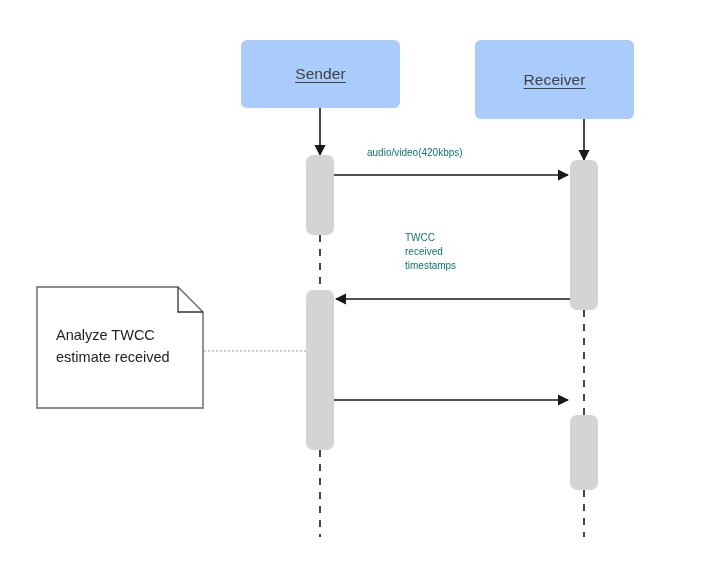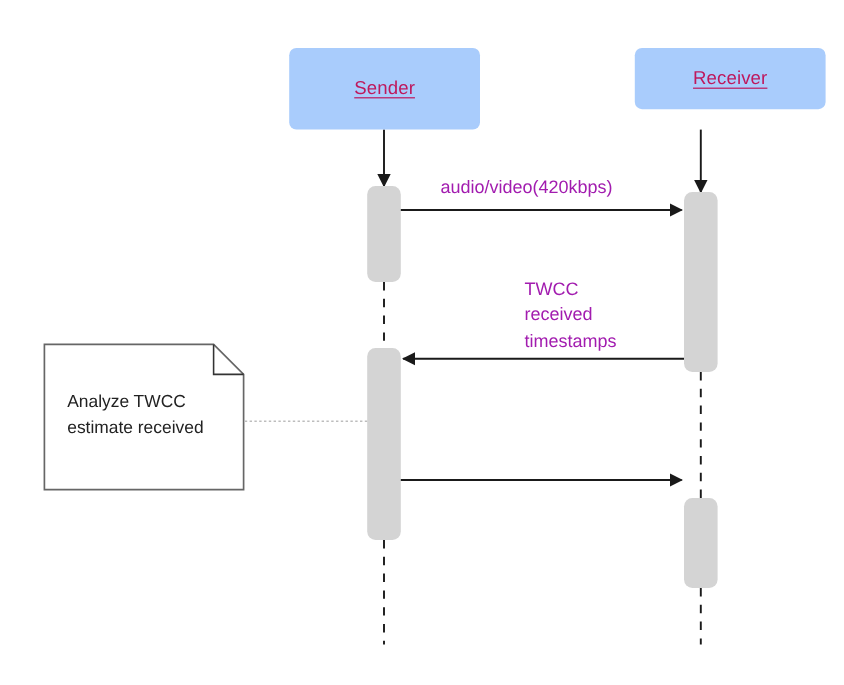--- a/index.html
+++ b/index.html
@@ -28,35 +28,34 @@
     position: absolute;
     box-sizing: border-box;
     background: #a9ccfc;
     border-radius: 6px;
     display: flex;
     align-items: center;
     justify-content: center;
   }
   .lifeline-header-label {
     font-size: 15.5px;
-    color: #be185d;
+    color: #404040;
     text-decoration: underline;
     text-underline-offset: 3px;
     letter-spacing: 0.1px;
   }
   .msg-label {
     position: absolute;
-    font-size: 15px;
-    color: #a21caf;
+    font-size: 10px;
+    color: #0f766e;
     white-space: nowrap;
     line-height: 1.42;
   }
   .msg-label.multiline {
     white-space: pre-line;
-    margin-left: 32px;
   }
   .note-text {
     position: absolute;
     font-size: 14.5px;
     color: #222222;
     line-height: 1.5;
     white-space: pre-line;
     text-align: left;
   }
 </style>
@@ -101,21 +100,21 @@
     <path d="M 37 287 L 178 287 L 203 312 L 203 408 L 37 408 Z" fill="#ffffff" stroke="#666666" stroke-width="1.4"></path>
     <path d="M 178 287 L 178 312 L 203 312" fill="none" stroke="#333333" stroke-width="1.3"></path>
 
     <line x1="204" y1="351" x2="306" y2="351" stroke="#bdbdbd" stroke-width="1.3" stroke-dasharray="2 2"></line>
   </svg>
 
   <div class="lifeline-header" style="left:241px; top:40px; width:159px; height:68px;">
     <span class="lifeline-header-label">Sender</span>
   </div>
 
-  <div class="lifeline-header" style="left:529px; top:40px; width:159px; height:51px;">
+  <div class="lifeline-header" style="left:475px; top:40px; width:159px; height:79px;">
     <span class="lifeline-header-label">Receiver</span>
   </div>
 
   <div class="msg-label" style="left:367px; top:146px;">audio/video(420kbps)</div>
 
   <div class="msg-label multiline" style="left:405px; top:231px;">TWCC
 received
 timestamps</div>
 
 

